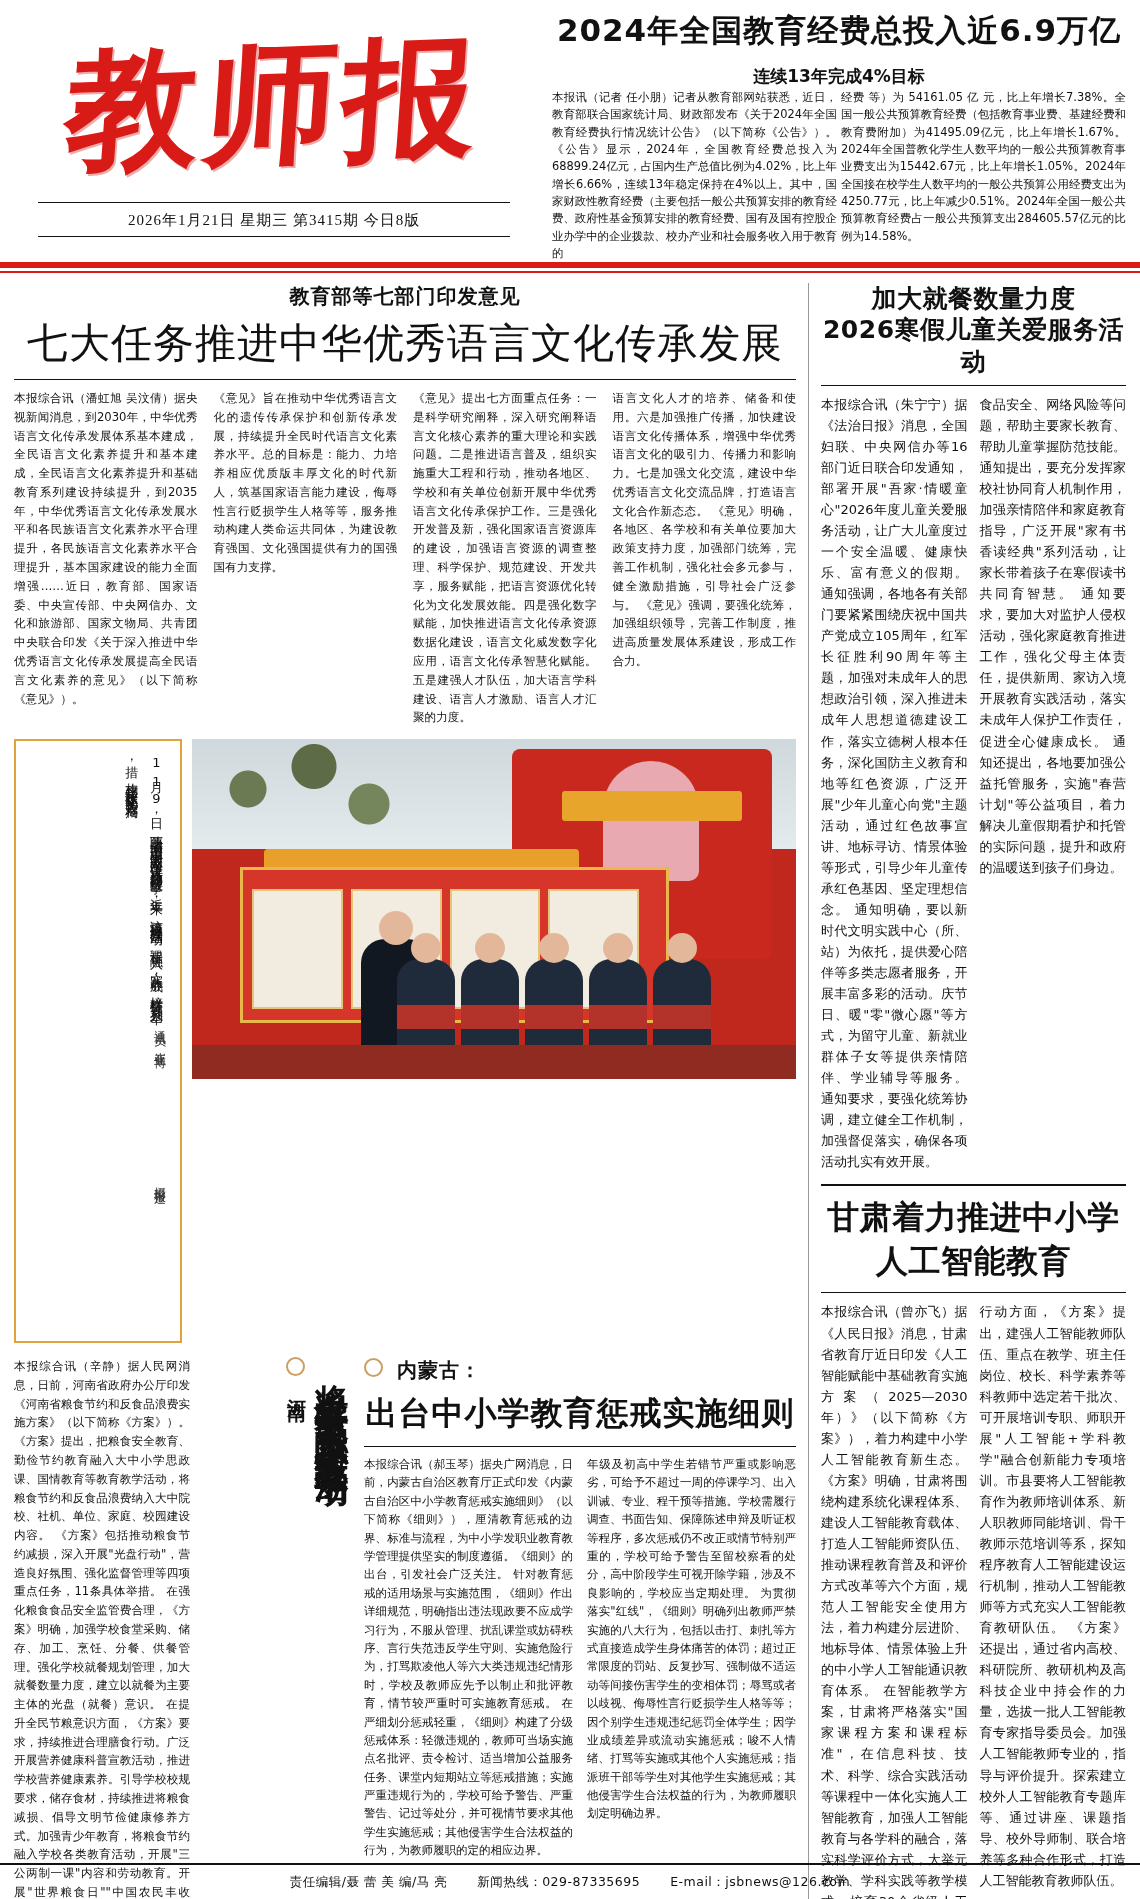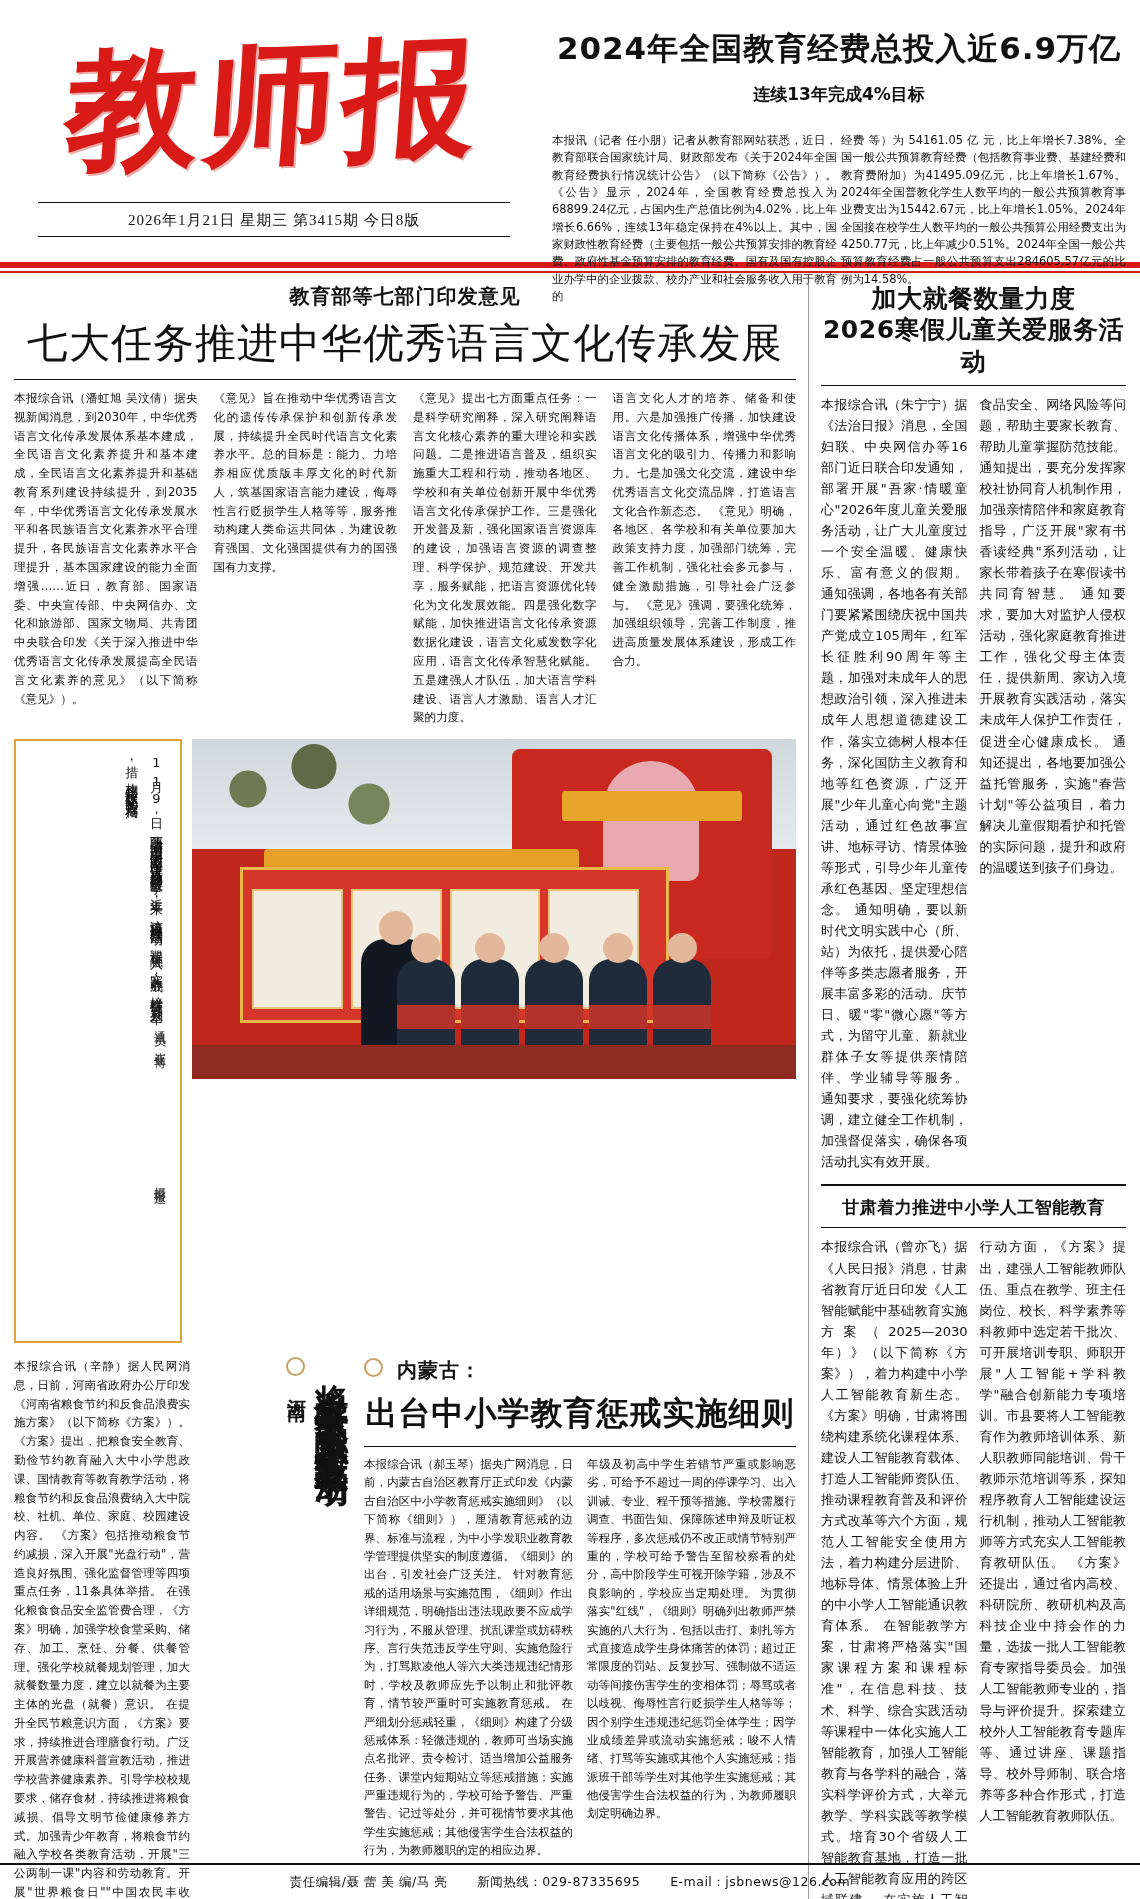--- a/index.html
+++ b/index.html
@@ -27,29 +27,28 @@
   .mast-date{
     text-align:center;font-size:15px;letter-spacing:1px;color:#111;
     padding-top:4px;
   }
   .mast-rule{border-top:1px solid #111;margin:6px 24px 4px 24px;}
   .mast-issn{text-align:center;font-size:12.5px;color:#111;letter-spacing:.3px;}
 
   .mast-right{flex:1;padding-left:18px;box-sizing:border-box;}
   .mh-headline{
     text-align:center;font-size:31px;font-weight:700;letter-spacing:1px;
-    margin-top:18px;
     font-family:"DejaVu Sans","Liberation Sans",sans-serif;
   }
   .mh-sub{
     text-align:center;font-size:17px;font-weight:700;margin-top:13px;
     font-family:"DejaVu Sans","Liberation Sans",sans-serif;
   }
   .mh-cols{
-    display:flex;gap:4px;margin-top:26px;
+    display:flex;gap:4px;margin-top:1px;
   }
   .mh-col{
     flex:1;font-size:11.4px;line-height:1.52;text-align:justify;
     font-family:"DejaVu Sans","Liberation Sans",sans-serif;
   }
 
   .red-band{height:6px;background:#d81b17;margin:4px 0 0 0;}
   .red-band2{height:2px;background:#d81b17;margin-top:3px;}
 
   
@@ -141,21 +140,21 @@
   
   .r-title{font-size:25px;font-weight:700;text-align:center;line-height:1.25;letter-spacing:.5px;
     font-family:"DejaVu Sans","Liberation Sans",sans-serif;}
   .r-title .l1{display:block;}
   .r-body{font-size:11.5px;line-height:1.62;text-align:justify;margin-top:8px;border-top:1px solid #111;padding-top:8px;
     font-family:"DejaVu Sans","Liberation Sans",sans-serif;}
   .r-two{display:flex;gap:12px;}
   .r-two .c{flex:1;font-size:13px;line-height:1.62;text-align:justify;
     font-family:"DejaVu Sans","Liberation Sans",sans-serif;}
   .r-sep{border-top:2px solid #111;margin:12px 0 10px 0;}
-  .r-title2{font-size:17px;font-weight:700;text-align:center;letter-spacing:.5px;margin-bottom:6px;
+  .r-title2{font-size:32px;font-weight:700;text-align:center;letter-spacing:.5px;margin-bottom:6px;
     font-family:"DejaVu Sans","Liberation Sans",sans-serif;}
 
   .r-photo{margin-top:10px;width:100%;height:252px;position:relative;overflow:hidden;background:#2b3a4a;border:1px solid #ddd;box-sizing:border-box;}
   .rp-bg{position:absolute;inset:0;background:linear-gradient(#5a6a78,#39485a 60%,#223040);}
   .rp-kids{position:absolute;left:0;right:0;bottom:0;height:190px;display:flex;align-items:flex-end;gap:4px;padding-left:6px;}
   .rp-kids i{display:block;width:56px;height:150px;background:linear-gradient(#f0f2f4 0 58%,#2e3a48 58% 100%);border-radius:18px 18px 3px 3px;position:relative;}
   .rp-kids i:before{content:"";position:absolute;top:-26px;left:13px;width:30px;height:30px;border-radius:50%;background:#e6c0a3;}
   .rp-kids i:after{content:"";position:absolute;top:12px;left:18px;width:20px;height:34px;background:#c8332a;clip-path:polygon(50% 0,100% 100%,0 100%);}
   .rp-main{position:absolute;right:12px;bottom:0;width:150px;height:230px;background:linear-gradient(#f4f6f8 0 60%,#2e3a48 60% 100%);border-radius:46px 46px 4px 4px;}
   .rp-main:before{content:"";position:absolute;top:-6px;left:40px;width:70px;height:74px;border-radius:50%;background:#eccaa8;}

